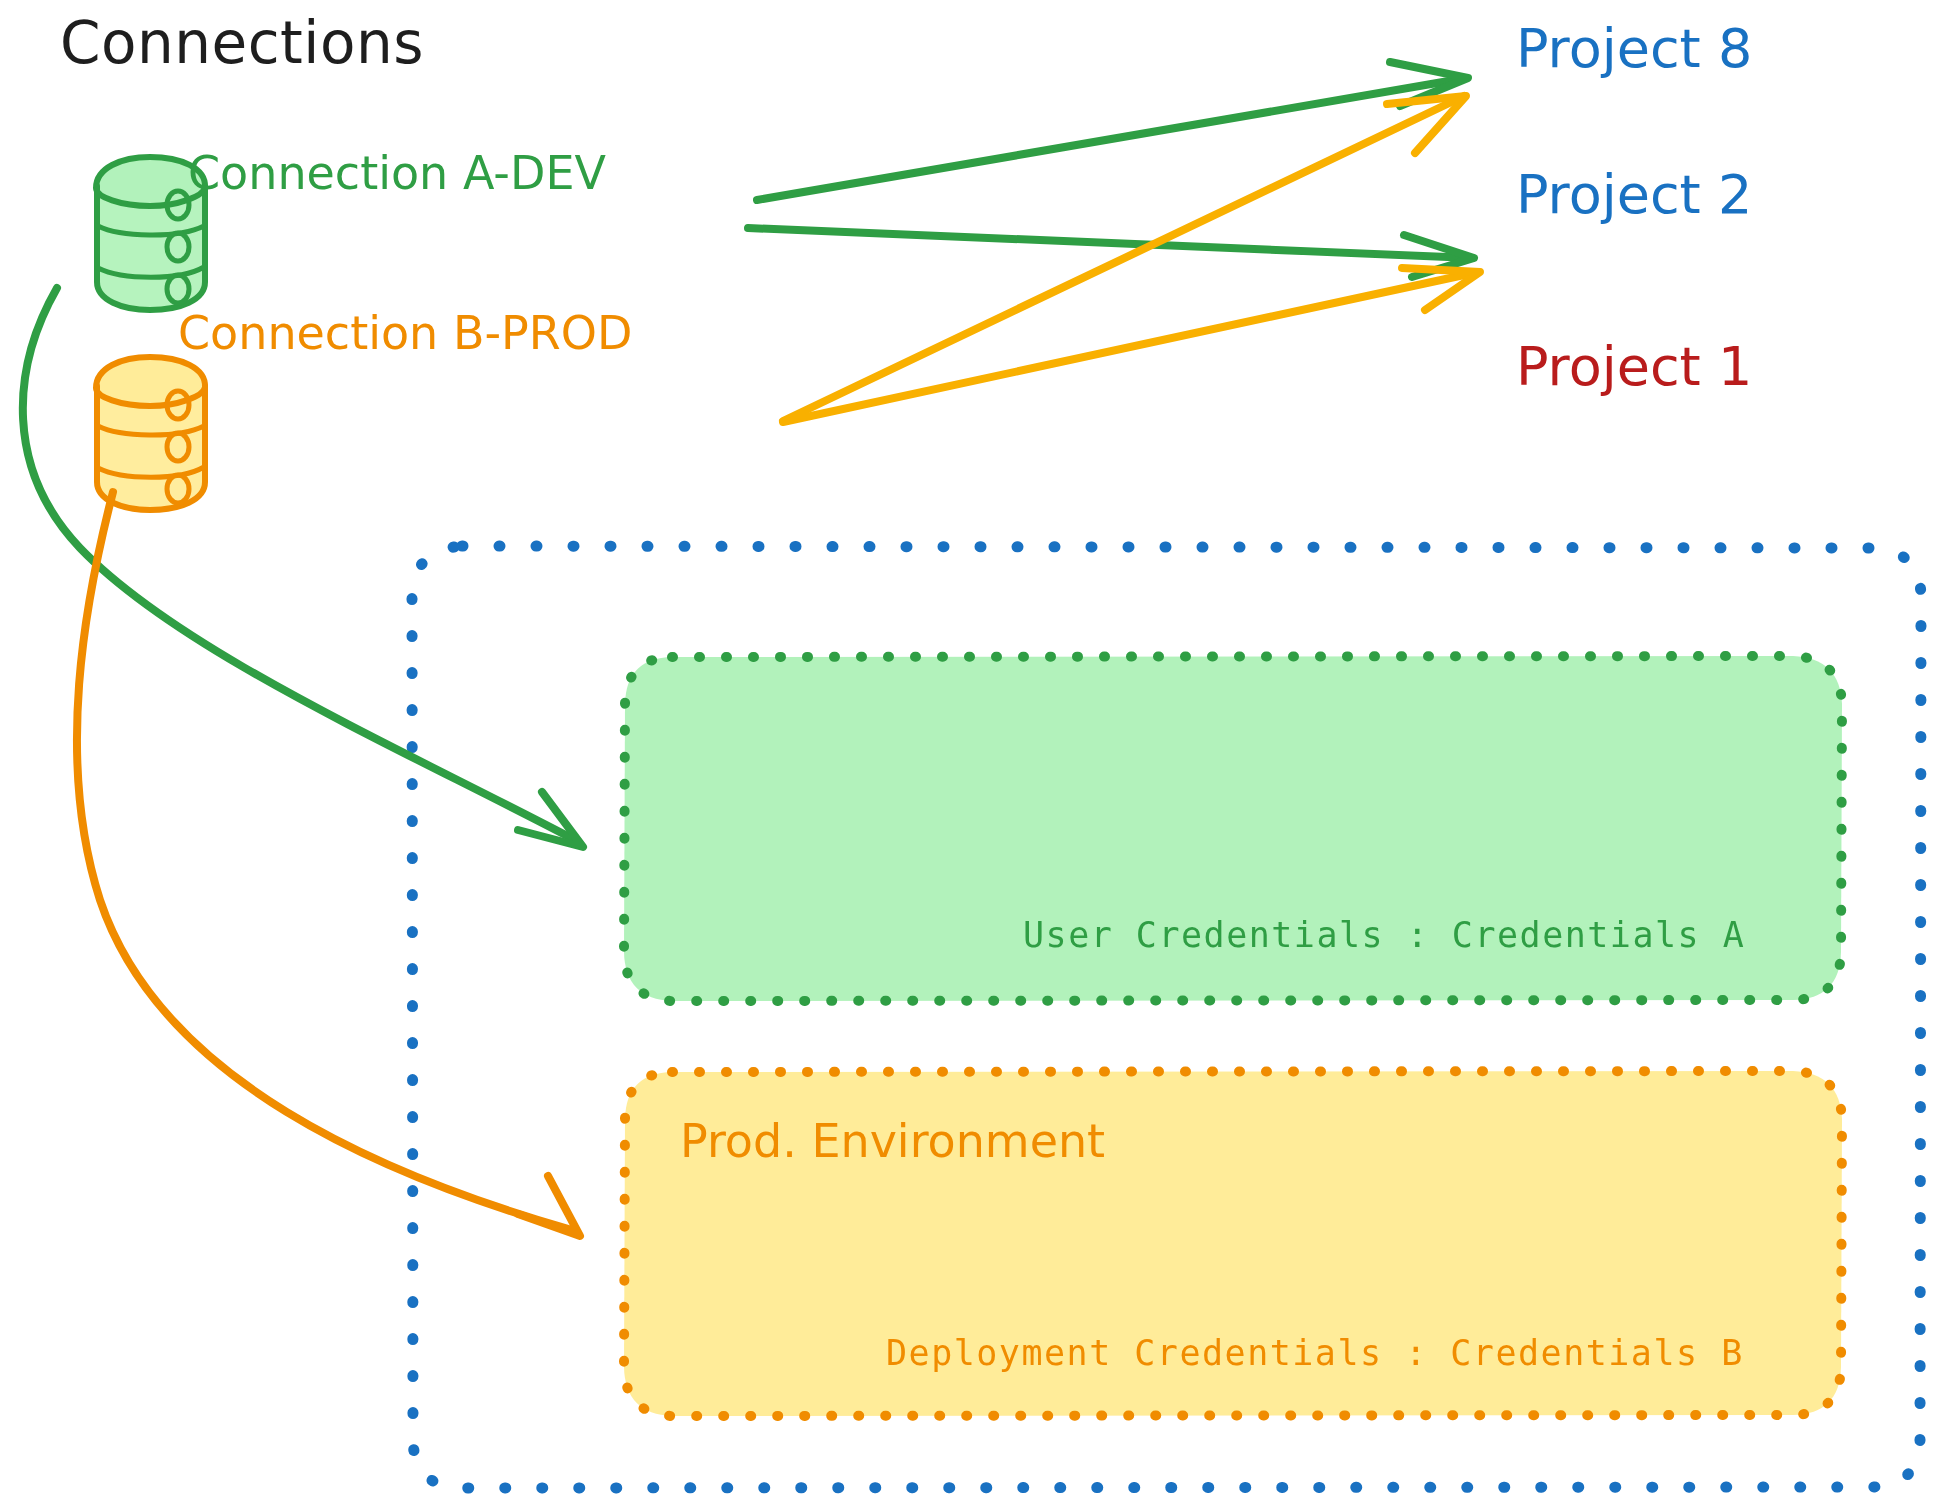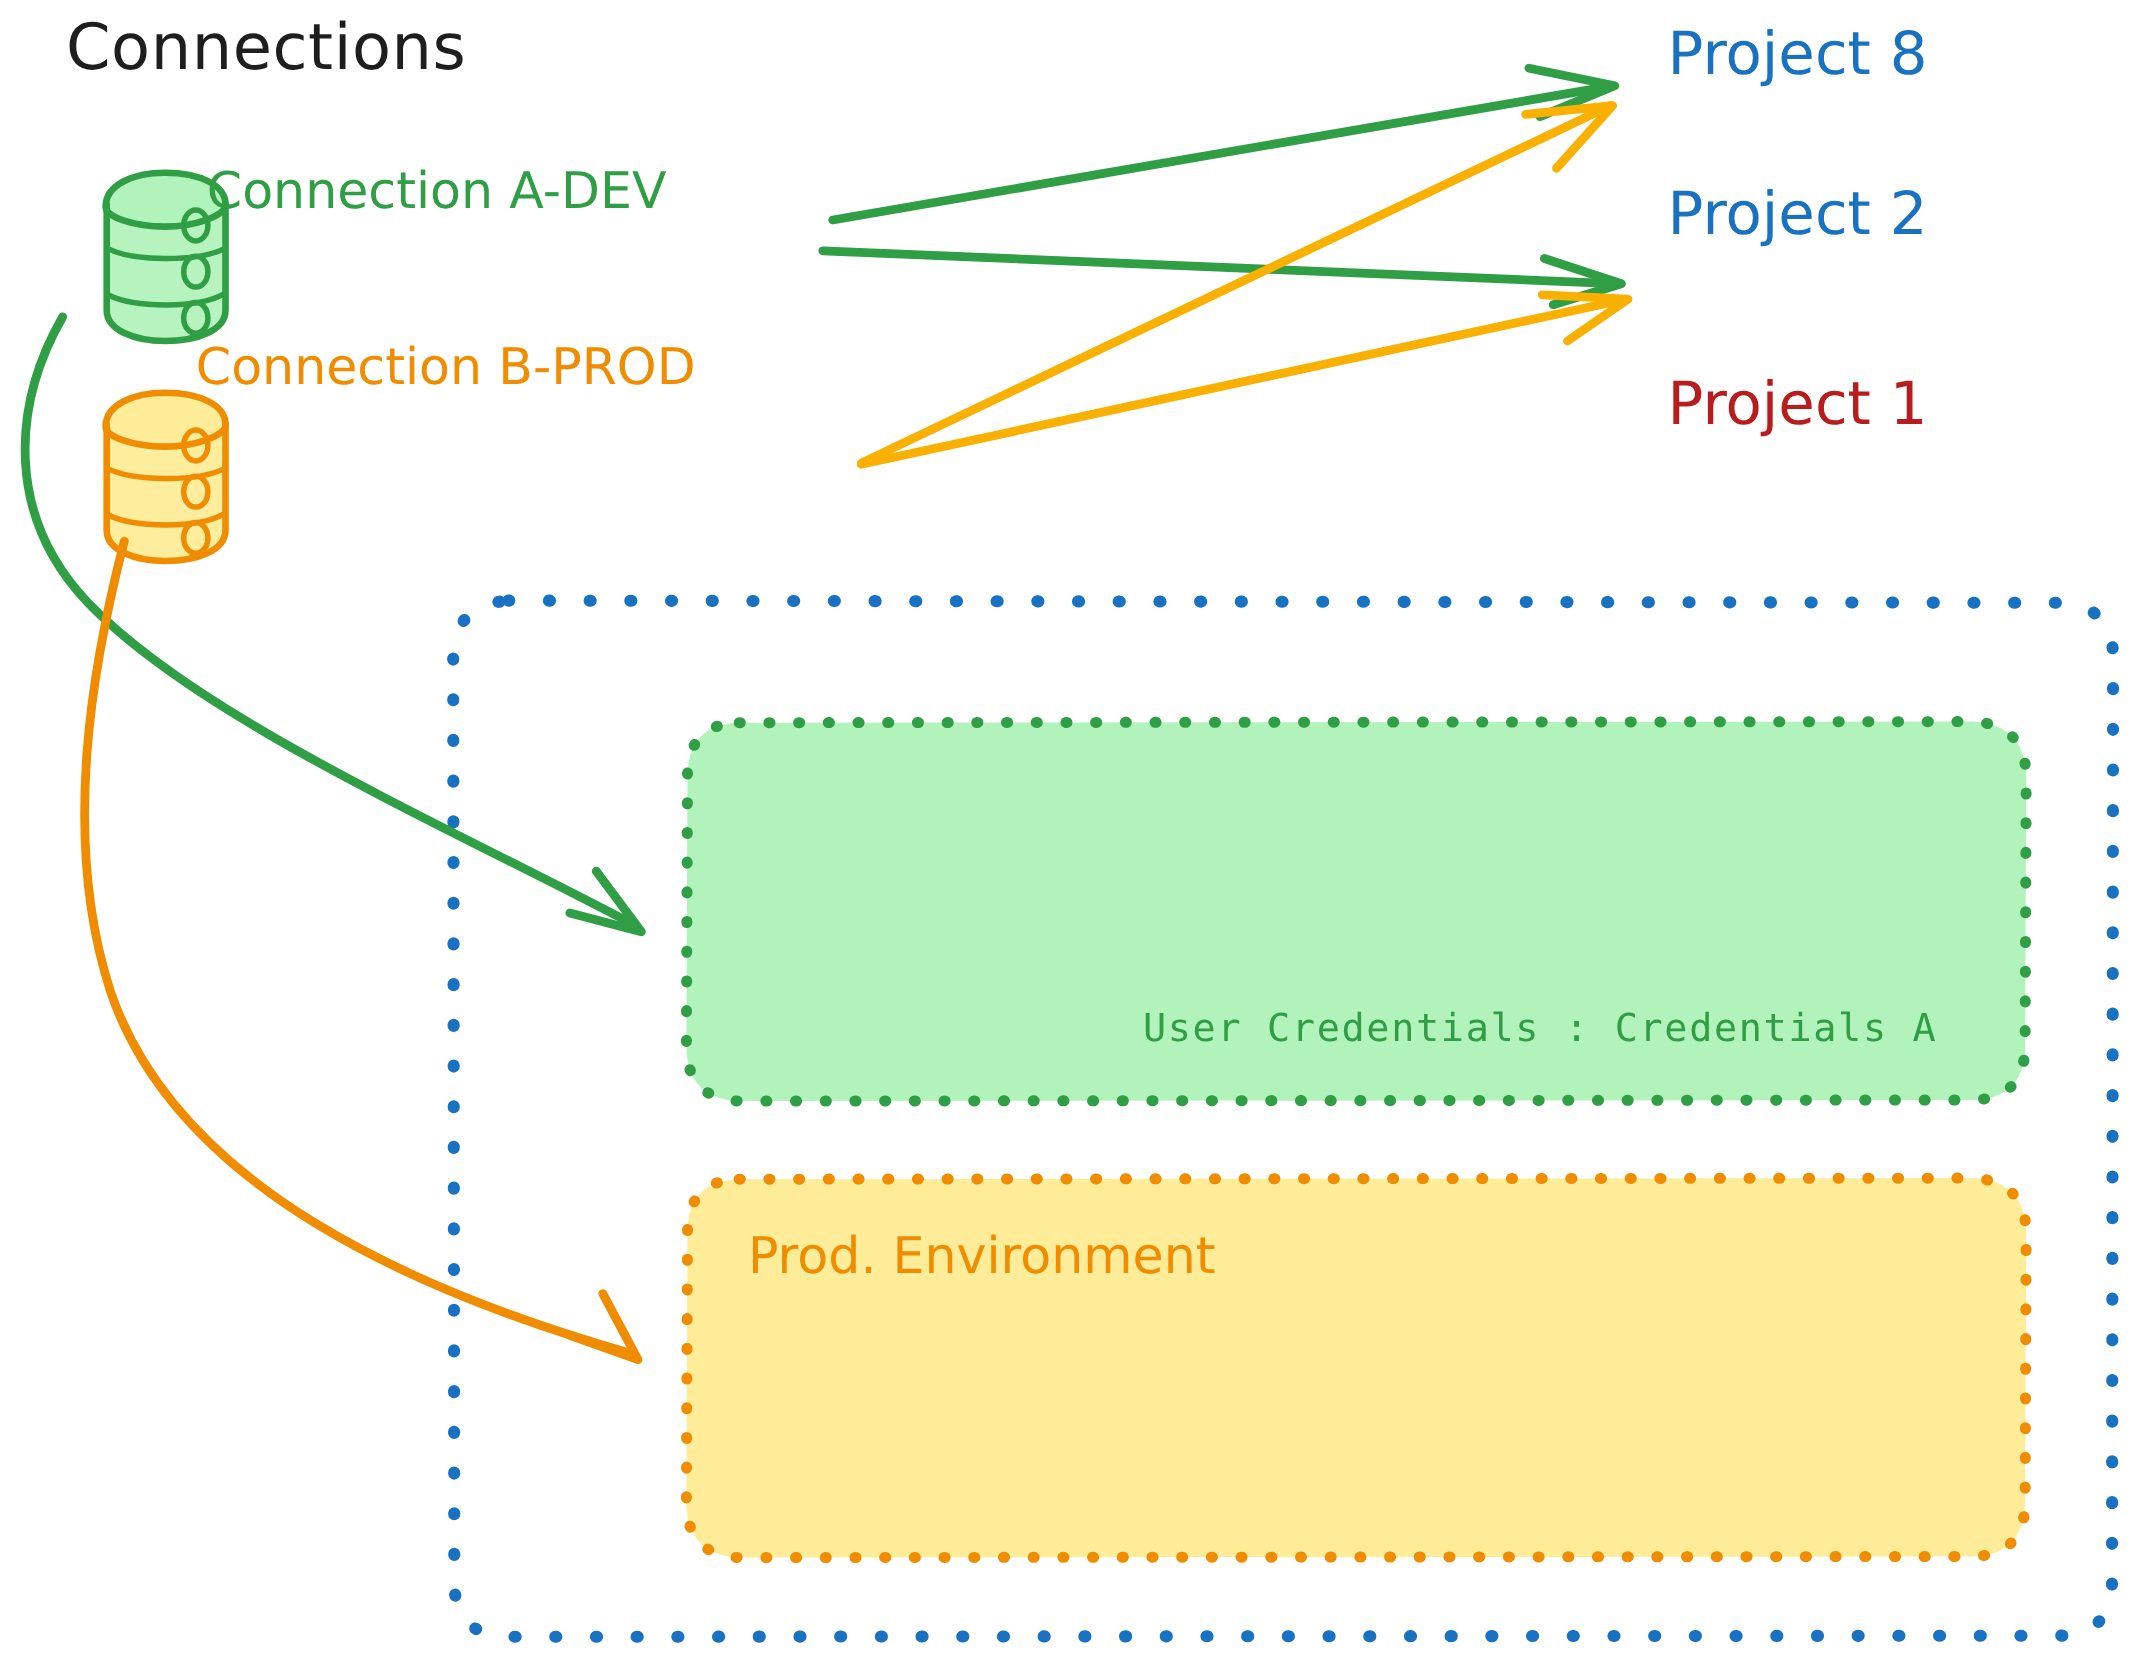--- a/index.html
+++ b/index.html
@@ -13,21 +13,21 @@
 
   .lbl{position:absolute;white-space:nowrap;line-height:1;}
   #title{left:60px;top:14px;font-size:58px;color:#1e1e1e;letter-spacing:.5px;}
   #lbl-conn-a{left:188px;top:150px;font-size:46px;color:#2f9e44;}
   #lbl-conn-b{left:178px;top:310px;font-size:46px;color:#f08c00;}
   #lbl-p3{left:1516px;top:22px;font-size:54px;color:#1971c2;}
   #lbl-p2{left:1516px;top:168px;font-size:54px;color:#1971c2;}
   #lbl-p1{left:1516px;top:340px;font-size:54px;color:#b91c1c;}
   #lbl-dev{left:672px;top:700px;font-size:46px;color:#2f9e44;}
   #lbl-prod{left:680px;top:1118px;font-size:46px;color:#f08c00;}
-  #lbl-devcred{left:1023px;top:918px;font-size:35px;color:#2f9e44;letter-spacing:1.5px;margin-left:16px;}
+  #lbl-devcred{left:1023px;top:918px;font-size:35px;color:#2f9e44;letter-spacing:1.5px;}
   #lbl-prodcred{left:886px;top:1336px;font-size:35px;color:#f08c00;letter-spacing:1.5px;}
 </style>
 </head>
 <body>
 
 <div id="stage">
 
   <svg id="canvas" viewBox="0 0 1948 1506">
 
     <g>
@@ -110,14 +110,15 @@
 
   <div class="lbl htxt" id="lbl-p2">Project 2</div>
 
   <div class="lbl htxt" id="lbl-p1">Project 1</div>
 
 
   <div class="lbl mono" id="lbl-devcred">User Credentials : Credentials A</div>
 
   <div class="lbl htxt" id="lbl-prod">Prod. Environment</div>
 
+  <div class="lbl mono" id="lbl-prodcred">Deployment Credentials : Credentials B</div>
 
 </div>
 
 </body></html>

